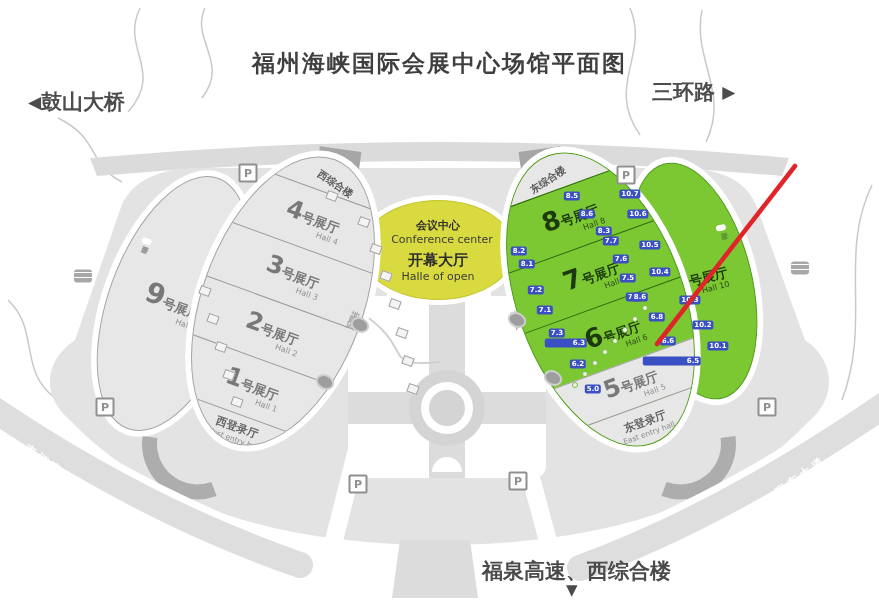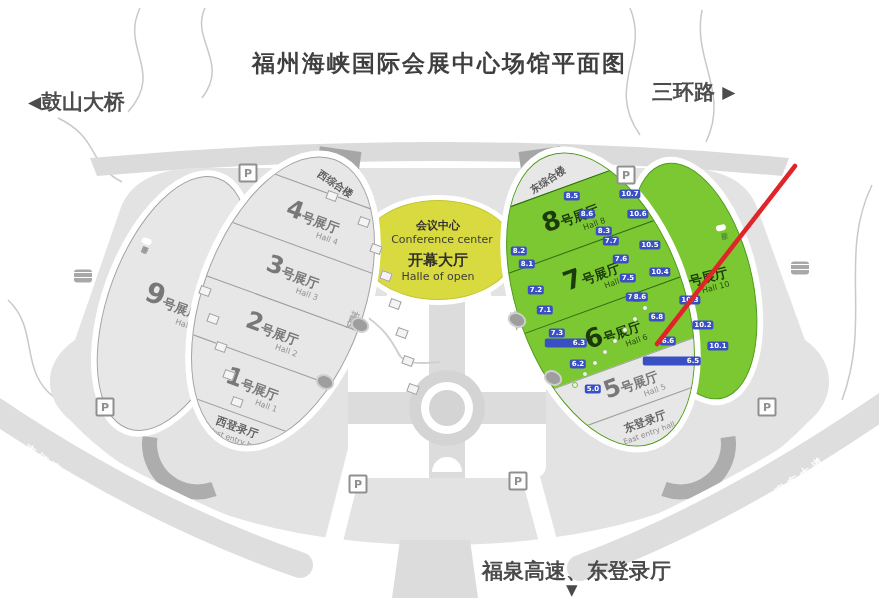--- a/index.html
+++ b/index.html
@@ -134,21 +134,21 @@
       <path d="M-20,400 C60,455 170,520 300,565" stroke="#fff" stroke-width="40"></path>
       <path d="M-20,400 C60,455 170,520 300,565" stroke="#dedede" stroke-width="26"></path>
       <path d="M899,395 C820,450 710,520 580,568" stroke="#fff" stroke-width="40"></path>
       <path d="M899,395 C820,450 710,520 580,568" stroke="#dedede" stroke-width="26"></path>
     </g>
   </svg>
 
   <div class="lbl title">福州海峡国际会展中心场馆平面图</div>
   <div class="lbl dir dir-west"><span class="tri">◀</span><span>鼓山大桥</span></div>
   <div class="lbl dir dir-east"><span>三环路</span> <span class="tri">▶</span></div>
-  <div class="lbl dir-south">福泉高速、东登录厅</div>
+  <div class="lbl dir-south">福泉高速、西综合楼</div>
   <div class="lbl south-arrow">▼</div>
   <div class="lbl road-sw">南江滨东大道</div>
   <div class="lbl road-se">南江滨东大道</div>
   <div class="lbl underground ug-left">地下商场出入口</div>
   <div class="lbl underground ug-right">地下商场出入口</div>
 
   <div class="ell gray-ell hall9">
     <div class="sec" style="flex:1">
       <div class="hall-row h9-row"><span class="num">9</span><span class="suf">号展厅</span></div>
       <div class="hall-en">Hall 9</div>

